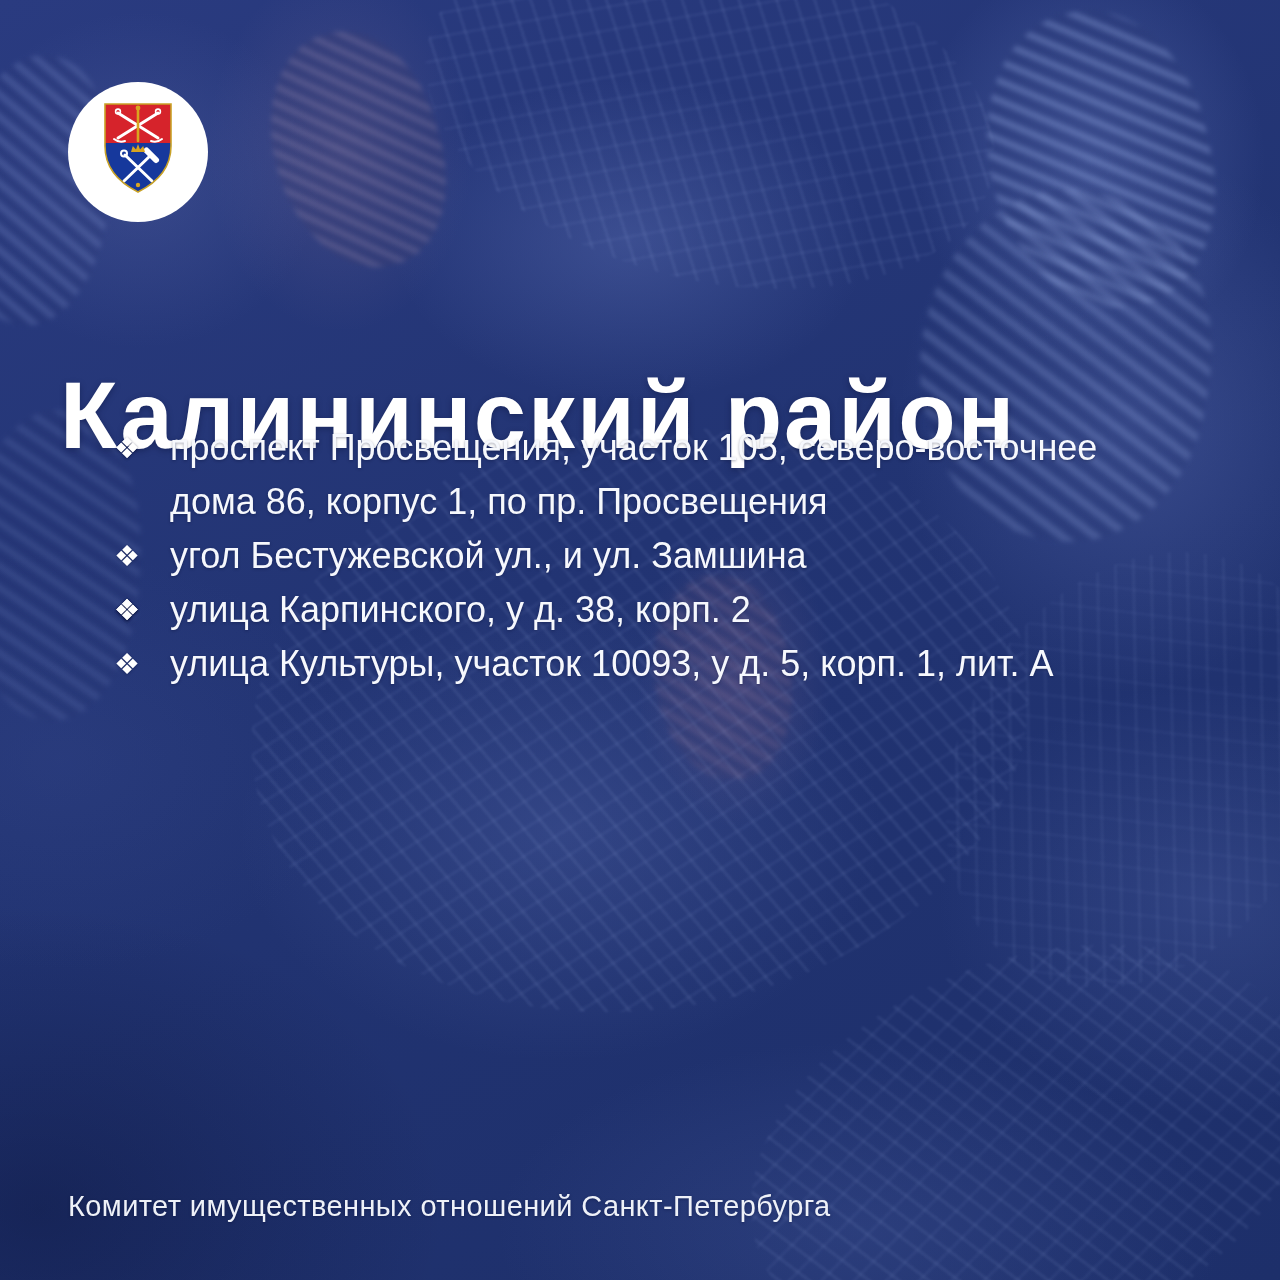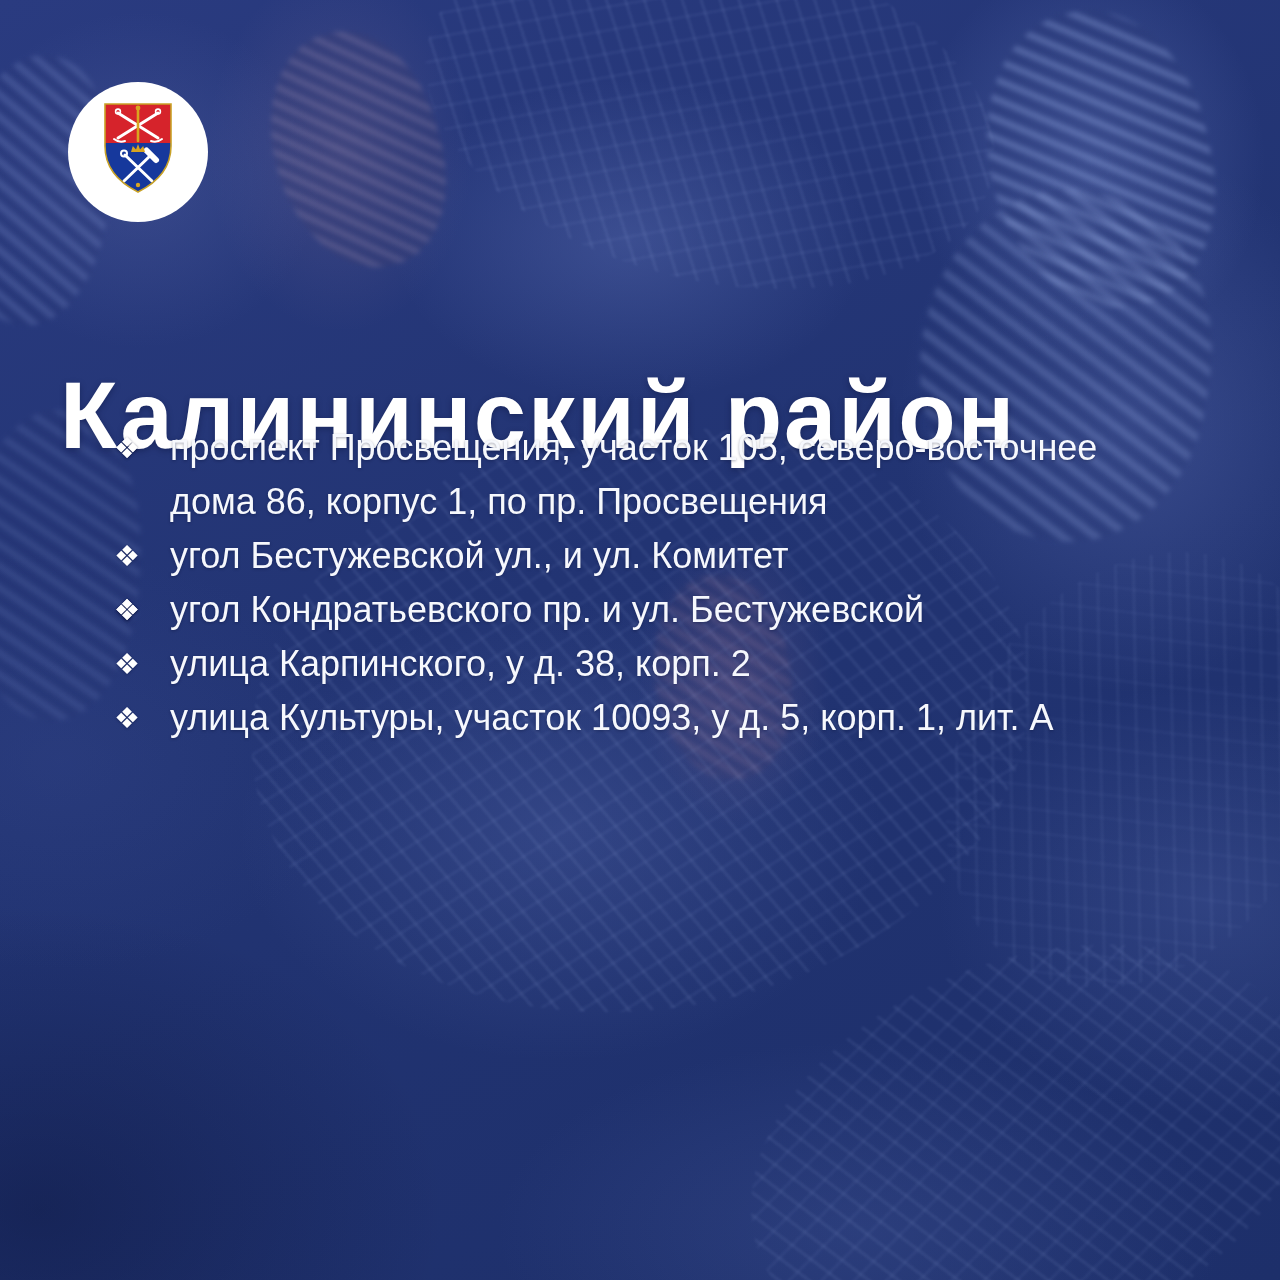--- a/index.html
+++ b/index.html
@@ -141,41 +141,41 @@
         <span class="marker">❖</span>
       </li>
 
       <li>
         <span class="marker">❖</span>
         <span class="item-text">проспект Просвещения, участок 105, северо-восточнее дома 86, корпус 1, по пр. Просвещения</span>
       </li>
 
       <li>
         <span class="marker">❖</span>
-        <span class="item-text">угол Бестужевской ул., и ул. Комитет</span>
+        <span class="item-text">угол Бестужевской ул., и ул. Замшина</span>
       </li>
 
       <li>
         <span class="marker">❖</span>
       </li>
 
       <li>
         <span class="marker">❖</span>
       </li>
 
       <li>
         <span class="marker">❖</span>
-        <span class="item-text">угол Кондратьевского пр. и ул. Бестужевской</span>
       </li>
 
       <li>
         <span class="marker">❖</span>
         <span class="item-text">улица Карпинского, у д. 38, корп. 2</span>
       </li>
 
       <li>
         <span class="marker">❖</span>
         <span class="item-text">улица Культуры, участок 10093, у д. 5, корп. 1, лит. А</span>
       </li>
     </ul>
 
+  <div class="footer">Комитет имущественных отношений Санкт-Петербурга</div>
 
 </div>
 
 </body></html>

